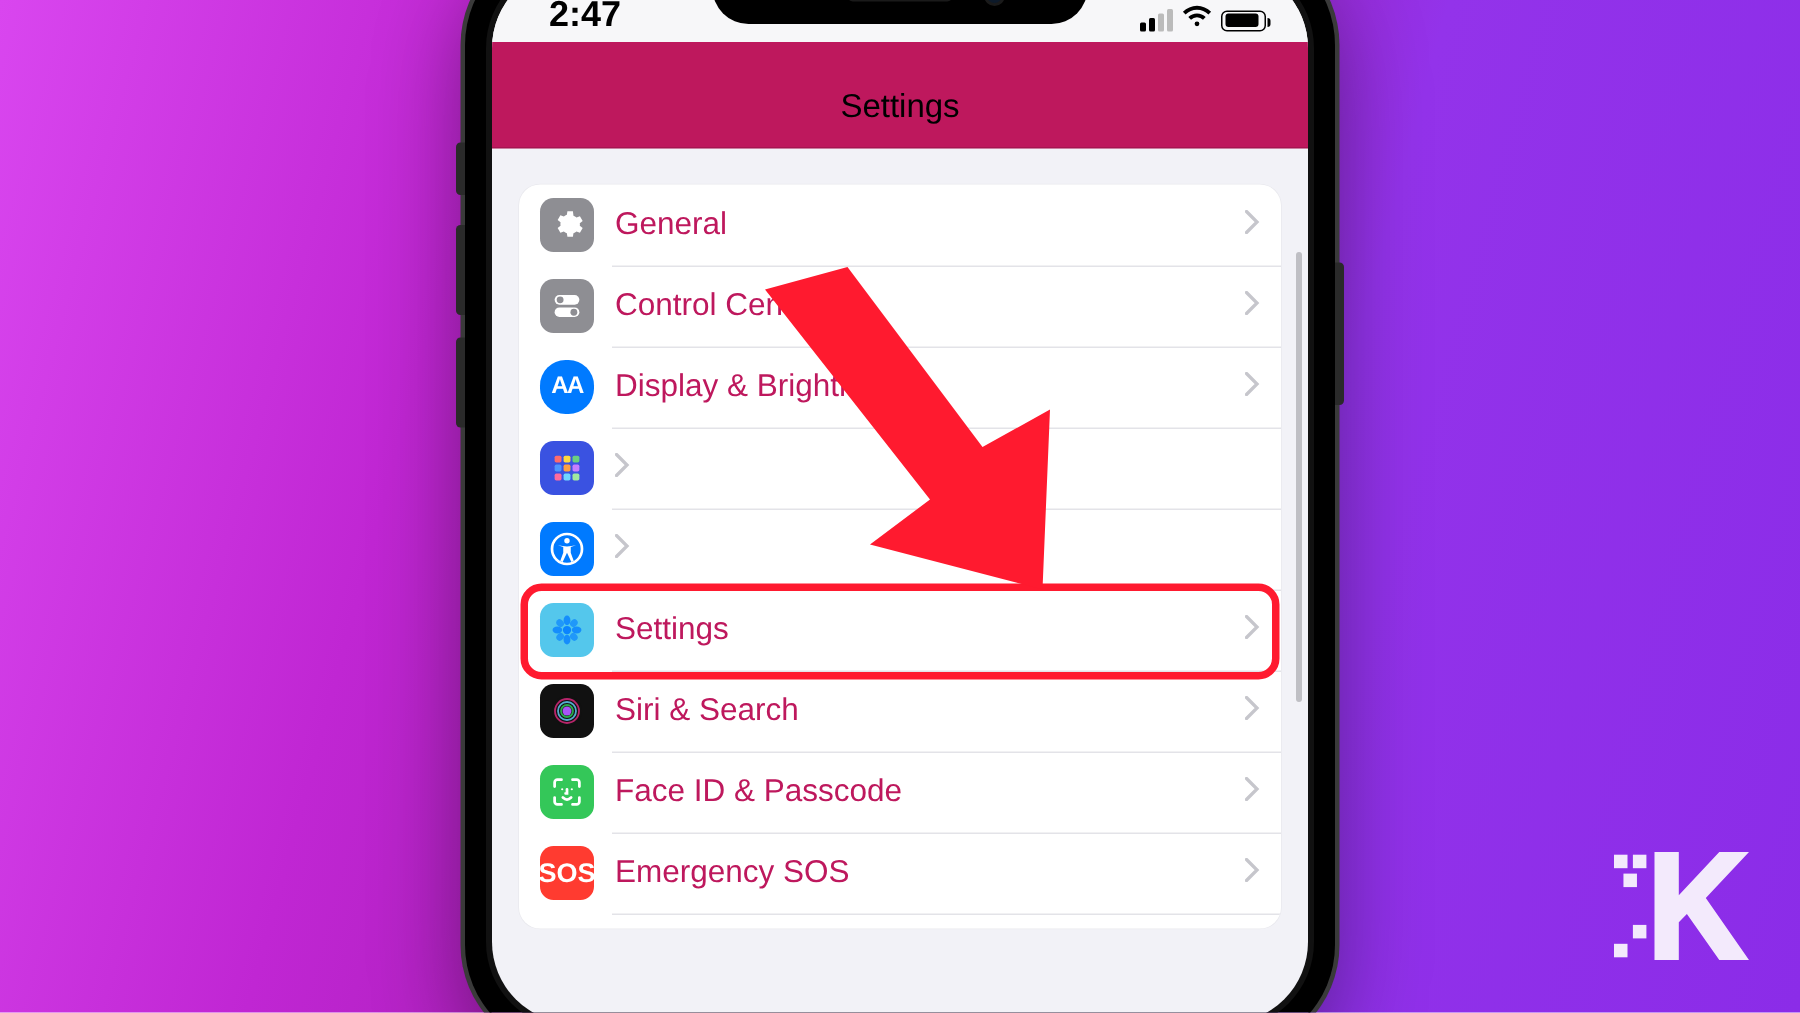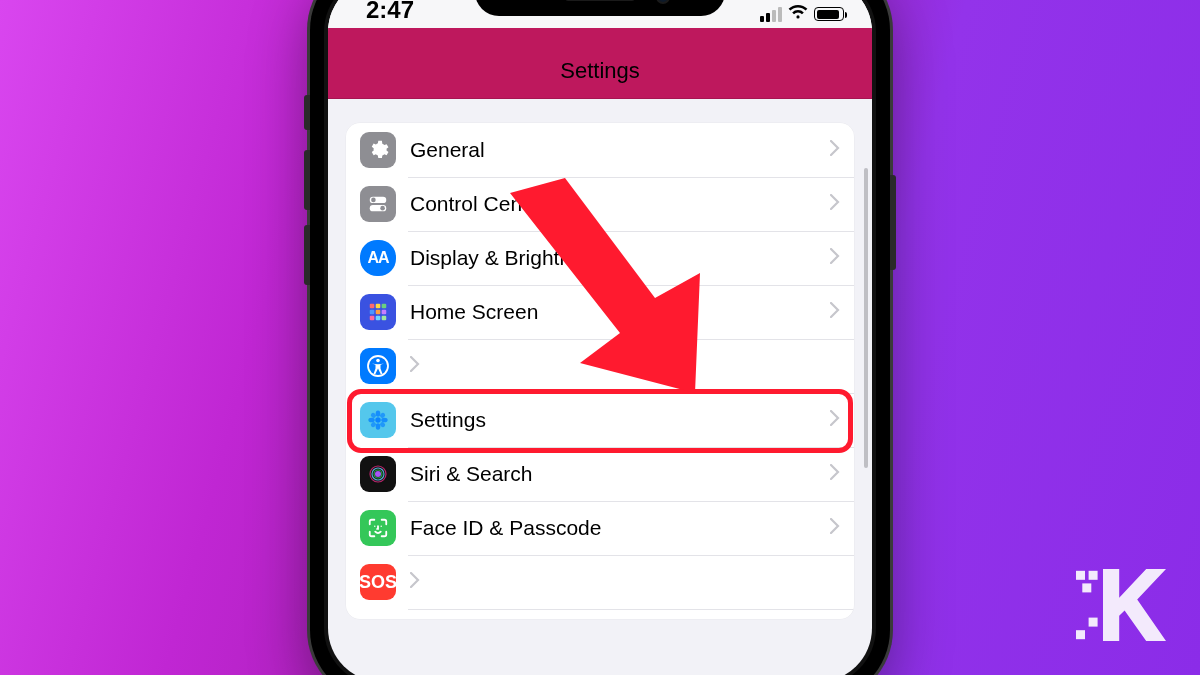--- a/index.html
+++ b/index.html
@@ -119,21 +119,21 @@
     height:1px; background:#e3e3e8;
   }
   .sicon {
     width:36px; height:36px;
     border-radius:9px;
     display:flex; align-items:center; justify-content:center;
     flex-shrink:0;
     margin-right:14px;
     color:#fff;
   }
-  .label { flex:1; font-size:21px; color:#000000; }
+  .label { flex:1; font-size:21px; color:#be185d; }
   .chevron { color:#c6c6cc; flex-shrink:0; }
 
   
   .bg-gray   { background:#8e8e93; }
   .bg-gray2  { background:#8e8e93; }
   .bg-blue   { background:#007aff; }
   .bg-indigo { background:#3a52e1; }
   .bg-cyan   { background:#54c7ec; }
   .bg-black  { background:#111; }
   .bg-green  { background:#34c759; }
@@ -272,21 +272,20 @@
                   <rect x="9.5" y="3" width="5" height="5" rx="1.2" fill="#ffd93d"></rect>
                   <rect x="16" y="3" width="5" height="5" rx="1.2" fill="#6bcf7f"></rect>
                   <rect x="3" y="9.5" width="5" height="5" rx="1.2" fill="#4d96ff"></rect>
                   <rect x="9.5" y="9.5" width="5" height="5" rx="1.2" fill="#ff9f40"></rect>
                   <rect x="16" y="9.5" width="5" height="5" rx="1.2" fill="#c77dff"></rect>
                   <rect x="3" y="16" width="5" height="5" rx="1.2" fill="#ff6b9d"></rect>
                   <rect x="9.5" y="16" width="5" height="5" rx="1.2" fill="#70d6ff"></rect>
                   <rect x="16" y="16" width="5" height="5" rx="1.2" fill="#a0e7a0"></rect>
                 </svg>
             </div>
-            <div class="label">Home Screen</div>
             <div class="chevron">
               <svg width="10" height="16" viewBox="0 0 10 16">
                   <path d="M1 1l7 7-7 7" stroke="currentColor" stroke-width="2.2" fill="none" stroke-linecap="round"></path>
                 </svg>
             </div>
           </div>
 
           <div class="row">
             <div class="sicon bg-blue">
               <svg width="24" height="24" viewBox="0 0 24 24">
@@ -357,20 +356,21 @@
               <svg width="10" height="16" viewBox="0 0 10 16">
                   <path d="M1 1l7 7-7 7" stroke="currentColor" stroke-width="2.2" fill="none" stroke-linecap="round"></path>
                 </svg>
             </div>
           </div>
 
           <div class="row">
             <div class="sicon bg-red sos-text">
                 <span>SOS</span>
               </div>
+            <div class="label">Emergency SOS</div>
             <div class="chevron">
               <svg width="10" height="16" viewBox="0 0 10 16">
                   <path d="M1 1l7 7-7 7" stroke="currentColor" stroke-width="2.2" fill="none" stroke-linecap="round"></path>
                 </svg>
             </div>
           </div>
 
           <div class="row" style="min-height:10px;padding:4px 14px;"></div>
 
         </div>

